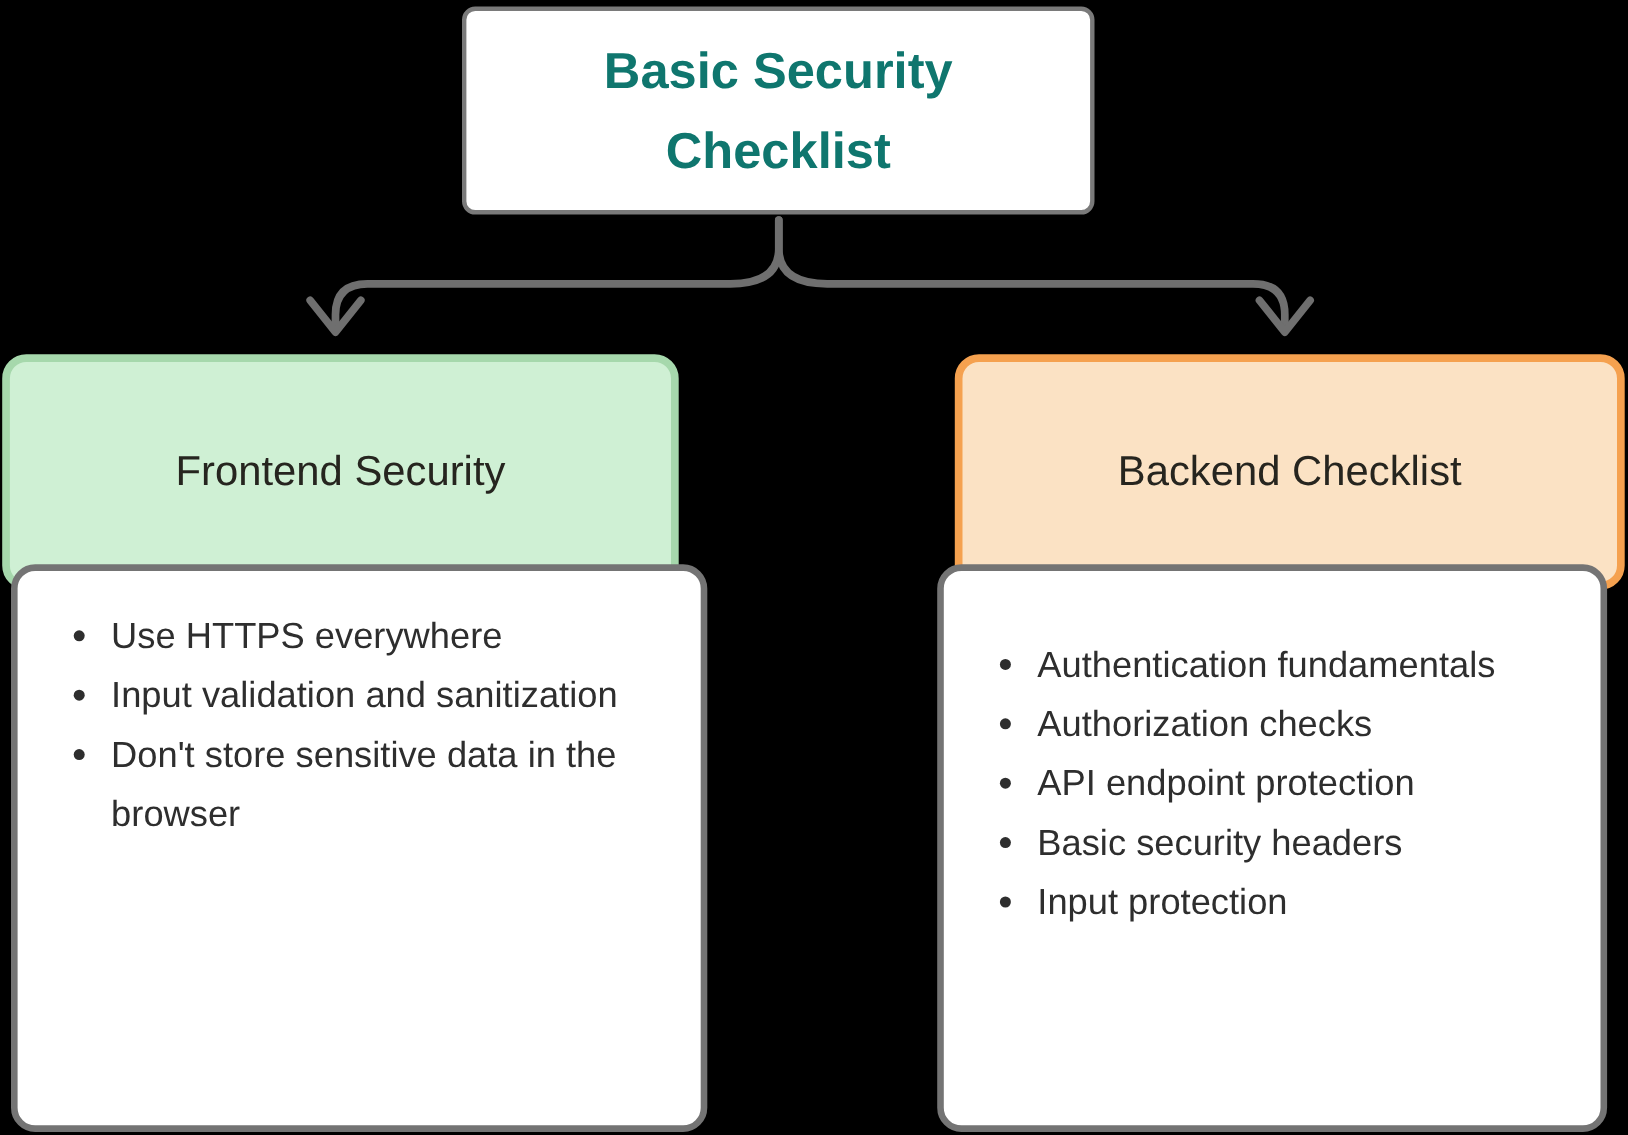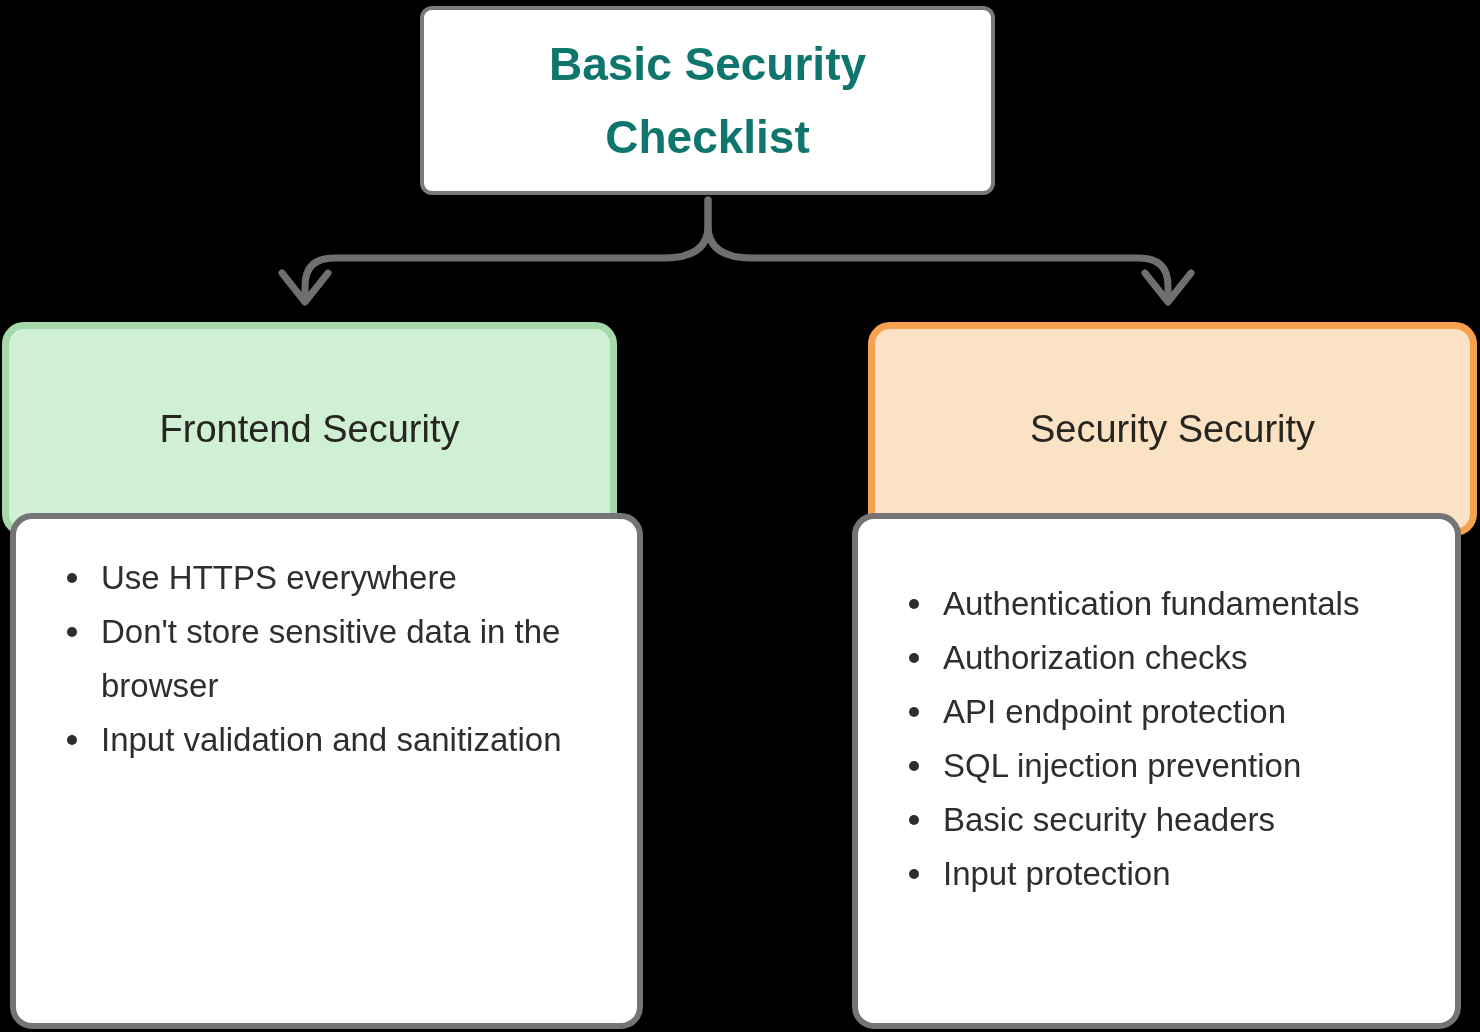--- a/index.html
+++ b/index.html
@@ -95,35 +95,34 @@
   <div class="node title-node">
     <div>Basic Security</div>
     <div>Checklist</div>
   </div>
 
   <div class="node header-node header-frontend">
     <span>Frontend Security</span>
   </div>
 
   <div class="node header-node header-backend">
-    <span>Security Security</span>
+    <span>Backend Checklist</span>
   </div>
 
   <div class="list-box list-frontend">
     <ul class="checklist">
       <li>Use HTTPS everywhere</li>
+      <li>Input validation and sanitization</li>
       <li>Don't store sensitive data in the browser</li>
-      <li>Input validation and sanitization</li>
     </ul>
   </div>
 
   <div class="list-box list-backend">
     <ul class="checklist">
       <li>Authentication fundamentals</li>
       <li>Authorization checks</li>
       <li>API endpoint protection</li>
-      <li>SQL injection prevention</li>
       <li>Basic security headers</li>
       <li>Input protection</li>
     </ul>
   </div>
 
 </div>
 
 </body></html>

